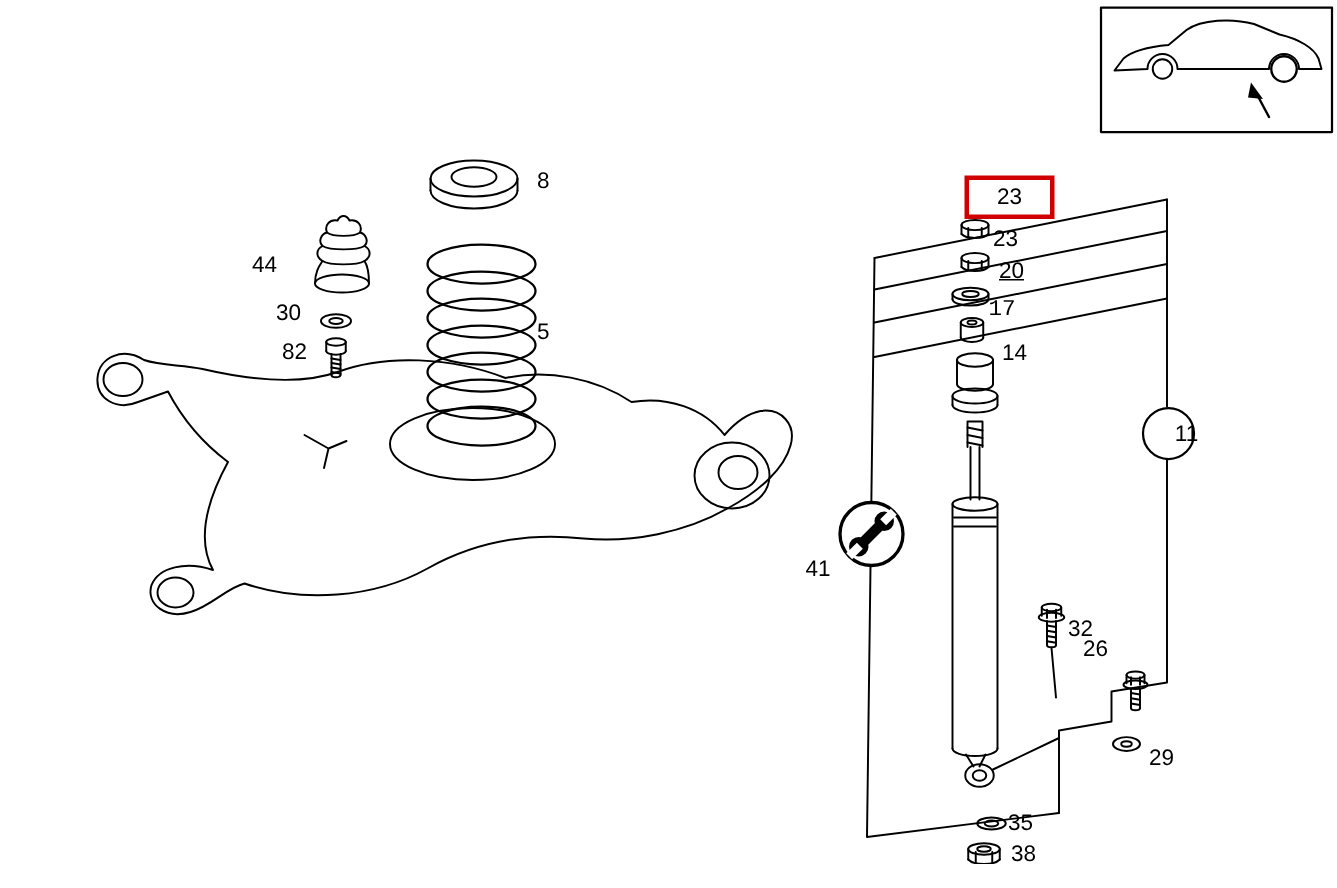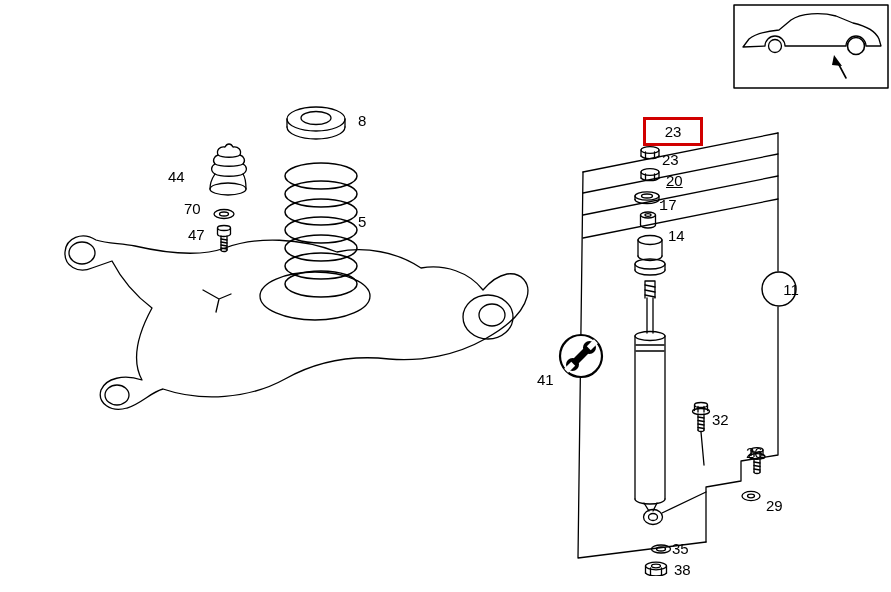--- a/index.html
+++ b/index.html
@@ -207,31 +207,31 @@
 
     <circle cx="779" cy="289" r="17" fill="#ffffff" stroke-width="1.5"></circle>
   </svg>
 
   <div id="highlight-box">
     <span>23</span>
   </div>
 
   <div class="callout" style="left:358px; top:112px;">8</div>
   <div class="callout" style="left:168px; top:168px;">44</div>
-  <div class="callout" style="left:184px; top:200px;">70</div>
-  <div class="callout" style="left:188px; top:226px;">47</div>
+  <div class="callout" style="left:184px; top:200px;">30</div>
+  <div class="callout" style="left:188px; top:226px;">82</div>
   <div class="callout" style="left:358px; top:213px;">5</div>
 
   <div class="callout" style="left:662px; top:151px;">23</div>
   <div class="callout" style="left:666px; top:172px;text-decoration:underline;">20</div>
   <div class="callout" style="left:659px; top:198px;font-family:Liberation Mono, monospace;">17</div>
   <div class="callout" style="left:668px; top:227px;">14</div>
 
   <div class="callout center" style="left:770px; top:281px; width:18px;margin-left:12px;">11</div>
   <div class="callout" style="left:537px; top:371px;">41</div>
 
   <div class="callout" style="left:712px; top:411px;">32</div>
-  <div class="callout" style="left:722px; top:444px;margin-left:24px;">26</div>
+  <div class="callout" style="left:722px; top:424px;">26</div>
   <div class="callout" style="left:766px; top:497px;">29</div>
   <div class="callout" style="left:672px; top:540px;">35</div>
   <div class="callout" style="left:674px; top:561px;text-align:right;">38</div>
 
 </div>
 
 </body></html>

